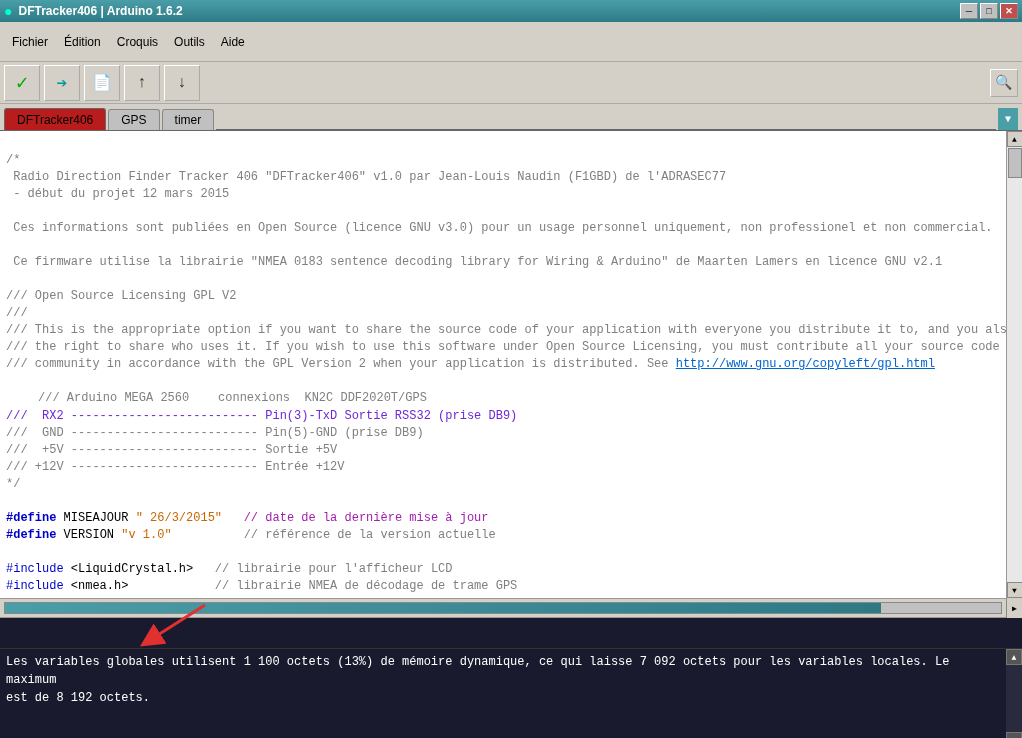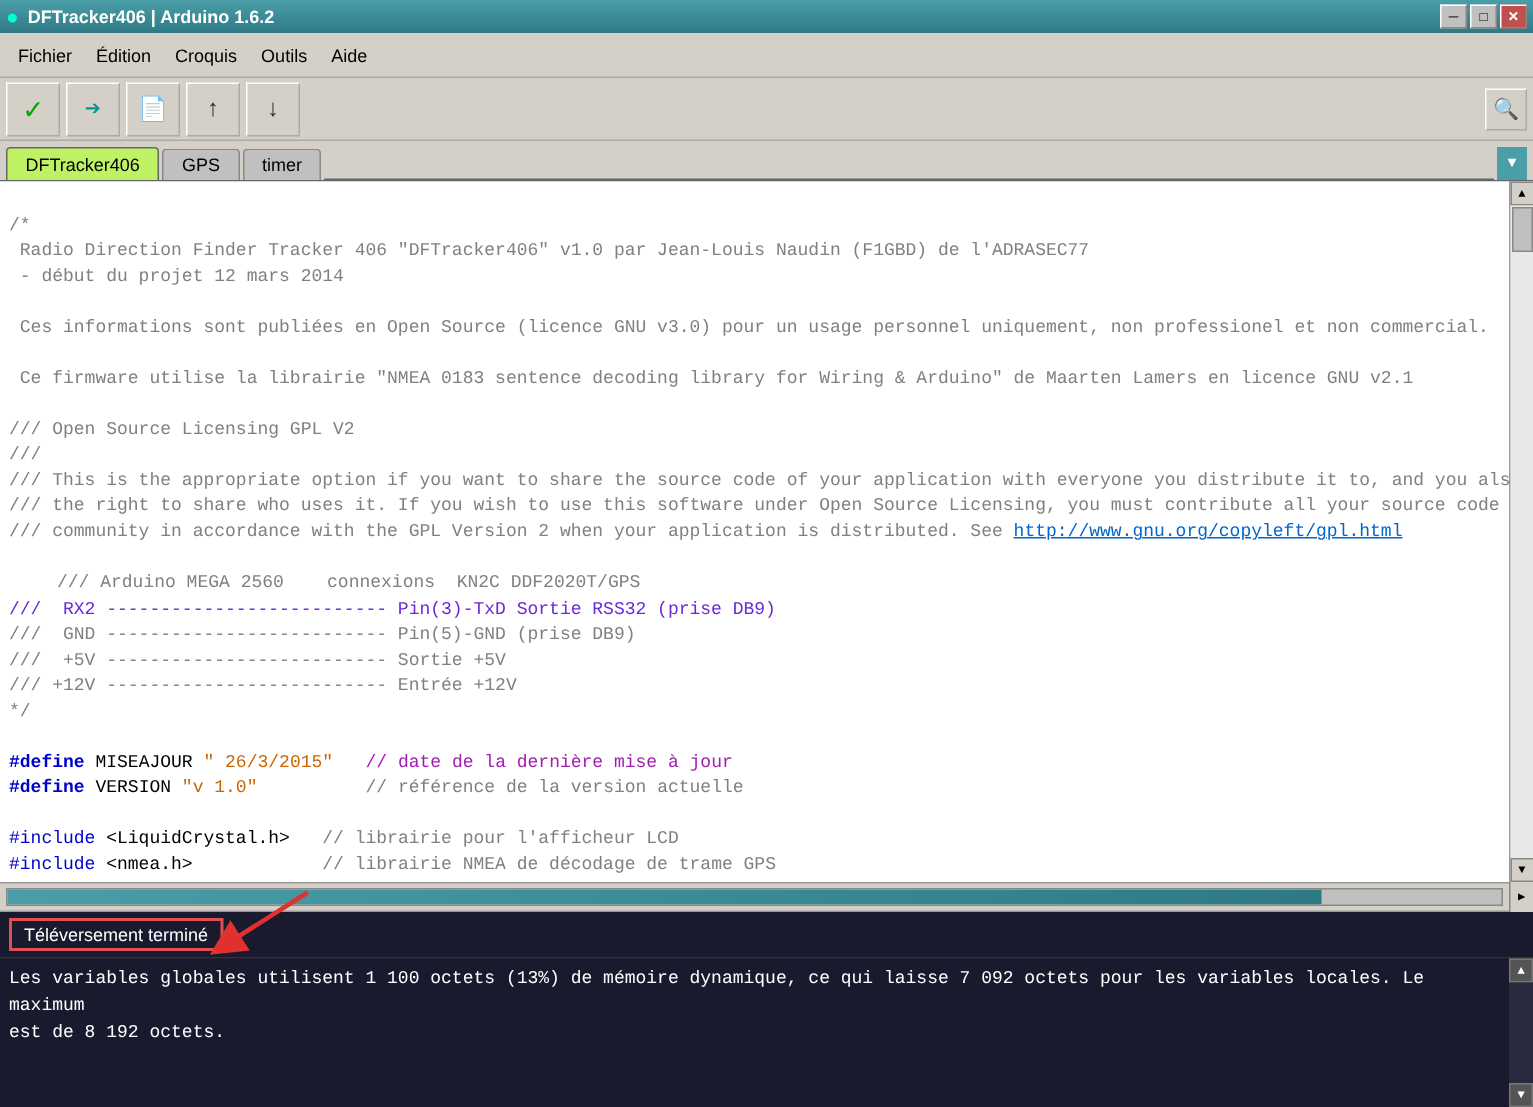--- a/index.html
+++ b/index.html
@@ -27,21 +27,21 @@
       border-top-color: #fff;
       border-left-color: #fff;
       display: flex; align-items: center; justify-content: center;
       font-size: 9px; color: #000; cursor: pointer;
     }
     .win-btn-close { background: #c0504d; color: white; }
 
     
     #menu-bar {
       background: #d4d0c8;
-      height: 30px;
+      height: 40px;
       display: flex;
       align-items: center;
       padding: 0 4px;
       border-bottom: 1px solid #aaa;
       font-family: Arial, sans-serif;
       font-size: 12px;
     }
     .menu-item {
       padding: 2px 8px;
       cursor: pointer;
@@ -82,21 +82,21 @@
       padding: 3px 12px;
       background: #c0c0c0;
       border: 1px solid #888;
       border-bottom: none;
       cursor: pointer;
       font-family: Arial, sans-serif;
       font-size: 12px;
       border-radius: 3px 3px 0 0;
     }
     .tab.active {
-      background: #bef264;
+      background: #b91c1c;
       border-color: #666;
       padding-top: 4px;
       z-index: 1;
     }
     #tab-dropdown {
       margin-left: auto;
       width: 20px; height: 22px;
       background: #4a9ea8;
       display: flex; align-items: center; justify-content: center;
       cursor: pointer; color: white; font-size: 10px;
@@ -271,21 +271,21 @@
   <div class="tab">GPS</div>
   <div class="tab">timer</div>
   <div style="flex:1; height:22px; border-bottom:1px solid #666;"></div>
   <div id="tab-dropdown" style="background:#4a9ea8; width:20px; height:22px; display:flex; align-items:center; justify-content:center; color:white; font-size:10px; cursor:pointer;">▼</div>
 </div>
 
 <div id="editor-container" style="display:flex; background:white; height:468px; border-top:1px solid #666;">
   <div id="editor-content" style="flex:1; background:white; color:#000; font-family:'Courier New',monospace; font-size:12px; line-height:1.42; padding:4px 6px; overflow:hidden; white-space:pre;">
 <span style="color:#808080;">/*</span>
 <span style="color:#808080;"> Radio Direction Finder Tracker 406 "DFTracker406" v1.0 par Jean-Louis Naudin (F1GBD) de l'ADRASEC77</span>
-<span style="color:#808080;"> - début du projet 12 mars 2014</span>
+<span style="color:#808080;"> - début du projet 12 mars 2015</span>
 
 <span style="color:#808080;"> Ces informations sont publiées en Open Source (licence GNU v3.0) pour un usage personnel uniquement, non professionel et non commercial.</span>
 
 <span style="color:#808080;"> Ce firmware utilise la librairie "NMEA 0183 sentence decoding library for Wiring &amp; Arduino" de Maarten Lamers en licence GNU v2.1</span>
 
 <span style="color:#808080;">/// Open Source Licensing GPL V2</span>
 <span style="color:#808080;">///</span>
 <span style="color:#808080;">/// This is the appropriate option if you want to share the source code of your application with everyone you distribute it to, and you also wa</span>
 <span style="color:#808080;">/// the right to share who uses it. If you wish to use this software under Open Source Licensing, you must contribute all your source code to t</span>
 <span style="color:#808080;">/// community in accordance with the GPL Version 2 when your application is distributed. See <span style="color:#0066cc; text-decoration:underline;">http://www.gnu.org/copyleft/gpl.html</span></span>
@@ -315,21 +315,20 @@
 </div>
 
 <div id="status-bar-area" style="background:#d4d0c8; height:20px; display:flex; align-items:center; border-top:1px solid #999; border-bottom:1px solid #999;">
   <div id="progress-bar-container" style="flex:1; height:12px; background:#c0c0c0; margin:0 4px; border:1px solid #888; position:relative; overflow:hidden;">
     <div id="progress-bar-fill" style="height:100%; background:linear-gradient(to right,#4a9ea8,#2d7a85); width:88%;"></div>
   </div>
   <div id="scroll-right-btn" style="width:16px; height:20px; background:#d4d0c8; border-left:1px solid #888; display:flex; align-items:center; justify-content:center; font-size:8px; cursor:pointer;">▶</div>
 </div>
 
 <div id="upload-status" style="background:#1a1a2e; height:30px; display:flex; align-items:center; padding:0 6px; position:relative;">
-  <div id="upload-status-box" style="border:2px solid #e05050; background:transparent; color:white; padding:2px 8px; font-family:Arial,sans-serif; font-size:12px; display:inline-block; position:relative; z-index:2;">Téléversement terminé</div>
 
   <svg style="position:absolute; left:125px; top:-18px; z-index:3;" width="100" height="50" viewBox="0 0 100 50">
     <defs>
       <marker id="arrowhead" markerWidth="8" markerHeight="8" refX="4" refY="4" orient="auto">
         <polygon points="0 0, 8 4, 0 8" fill="#e03030"></polygon>
       </marker>
     </defs>
     <line x1="80" y1="5" x2="25" y2="40" stroke="#e03030" stroke-width="3" marker-end="url(#arrowhead)"></line>
   </svg>
 </div>

